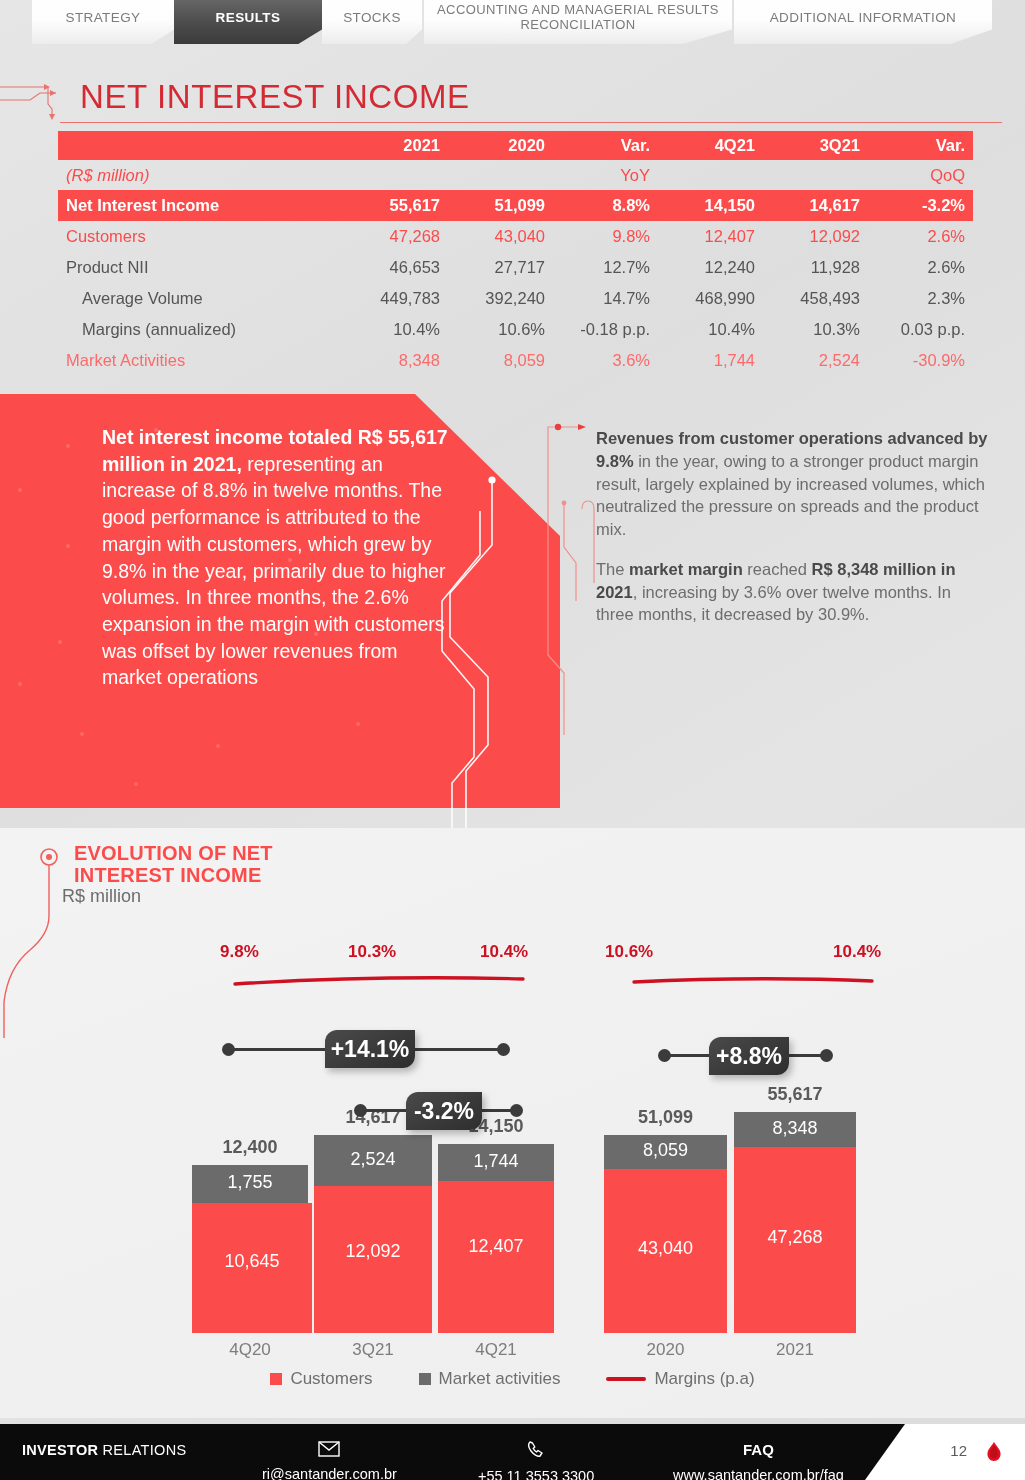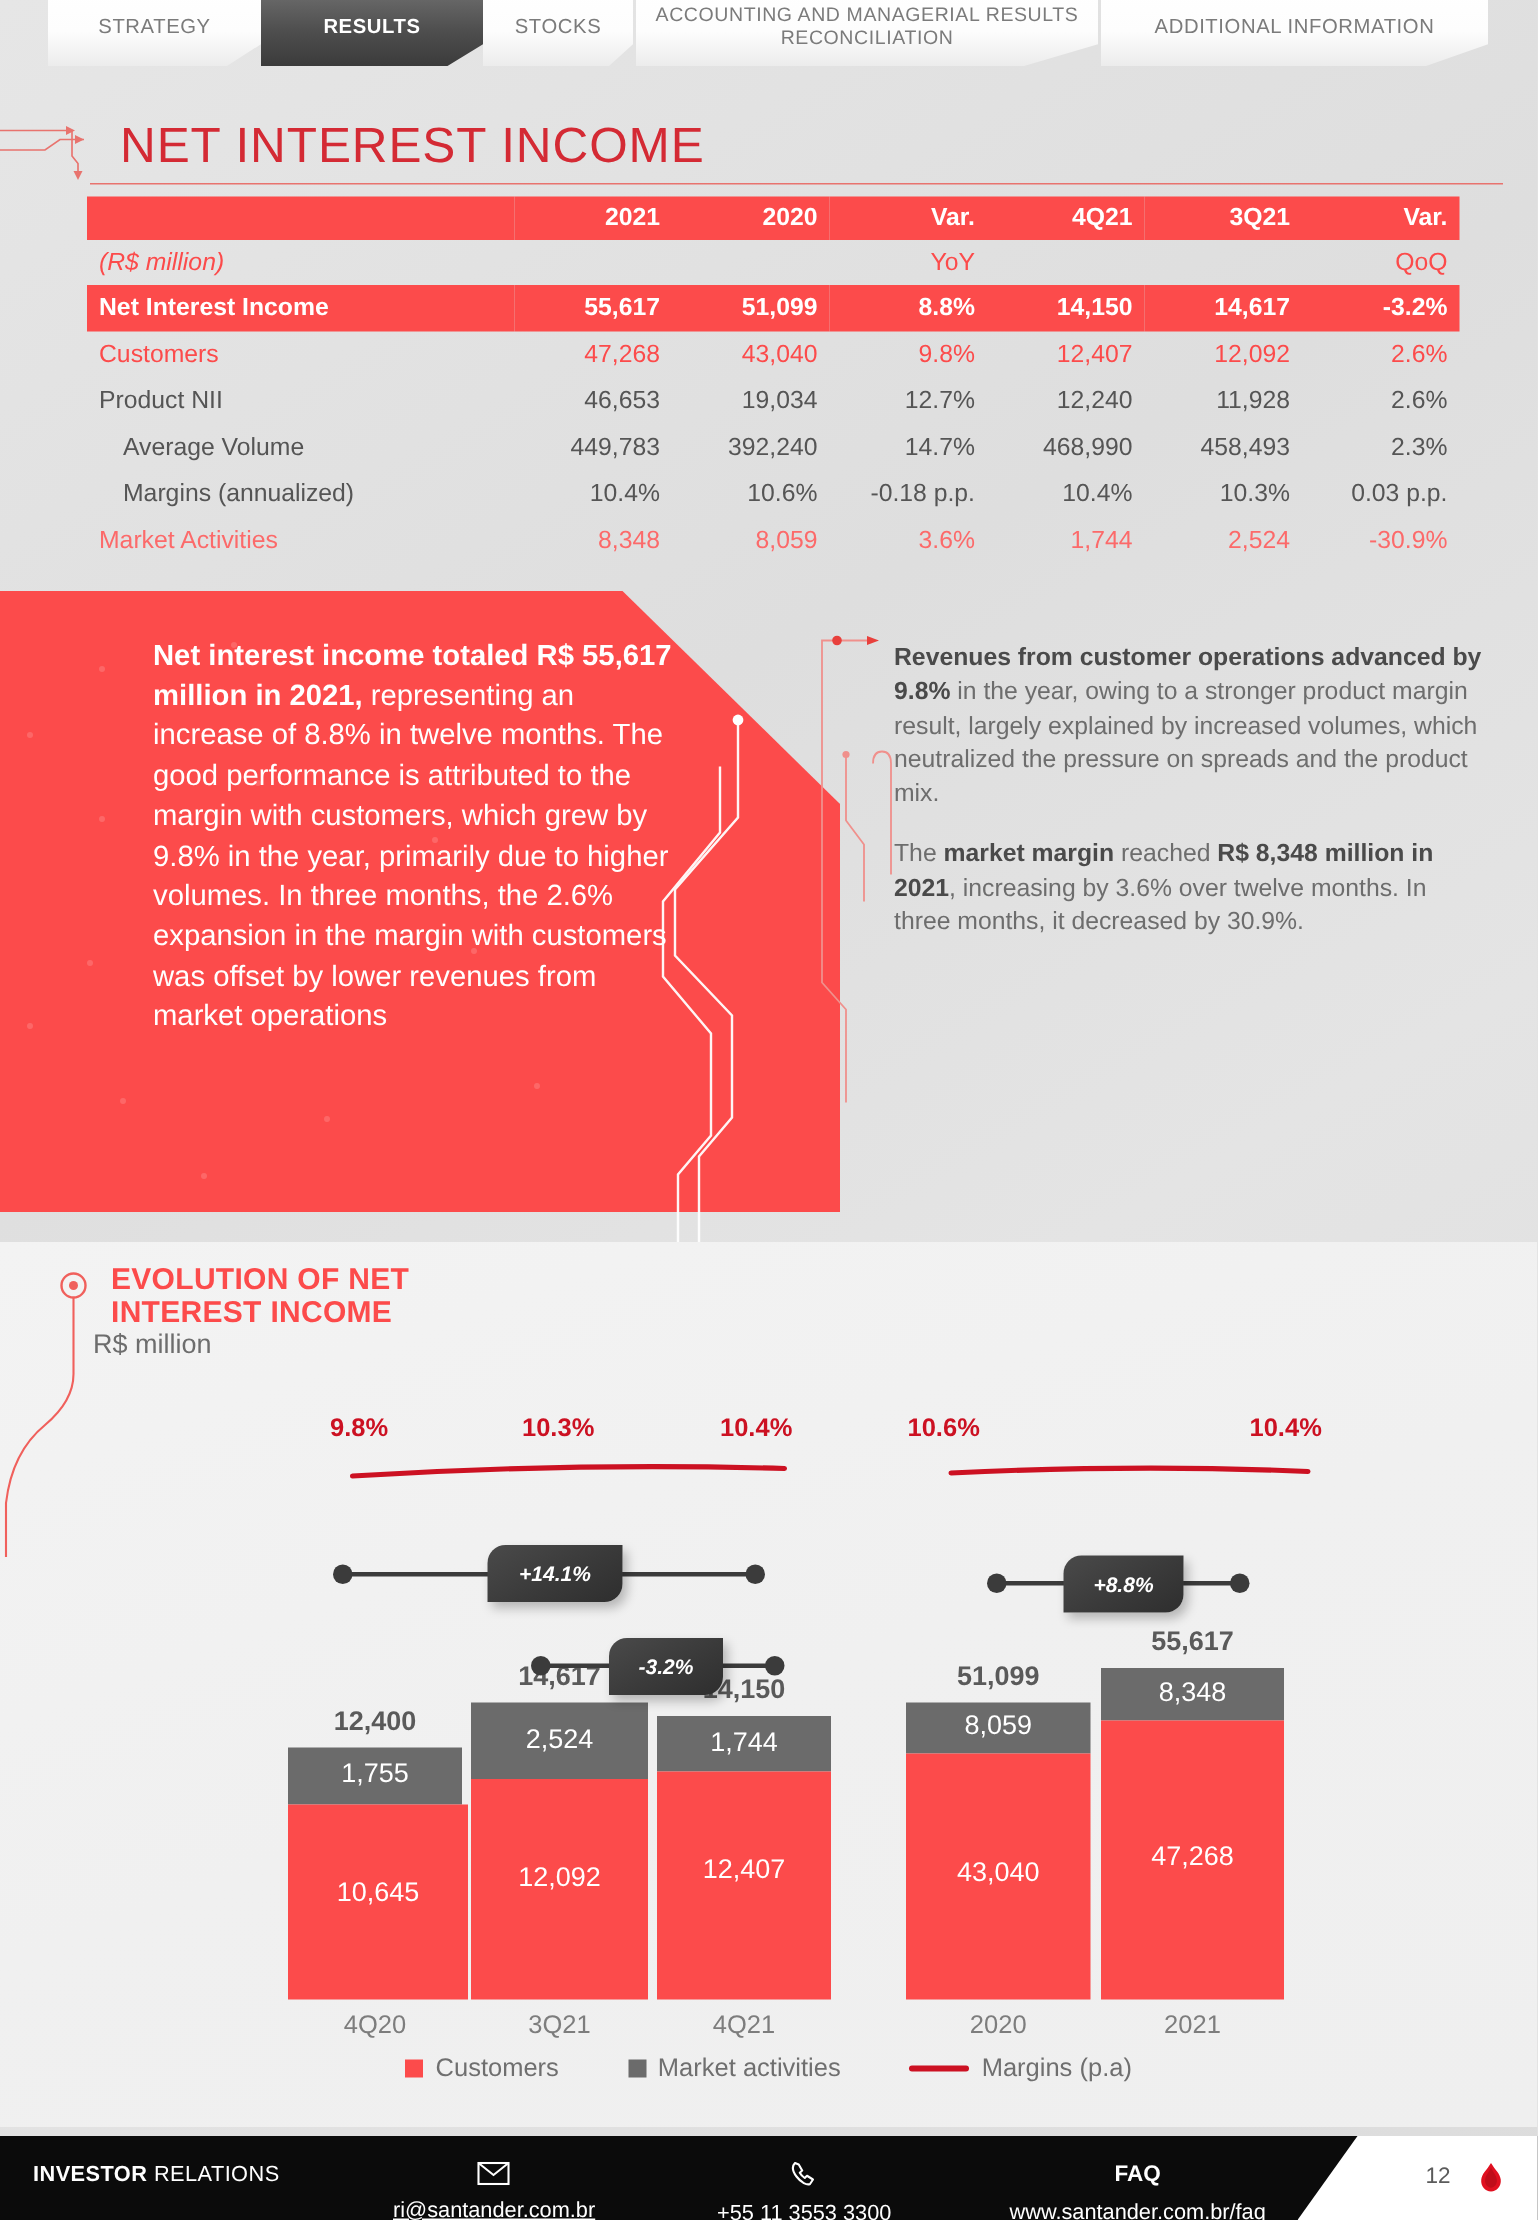--- a/index.html
+++ b/index.html
@@ -114,26 +114,25 @@
     color:#6d6d6d; font-size:18px;
   }
 
   .plot { position:absolute; left:0; top:920px; width:1025px; height:450px; }
 
   .mlabel { position:absolute; color:#cc1122; font-weight:bold; font-size:17px; }
 
   .pill {
     position:absolute; height:38px;
     background: linear-gradient(150deg,#4a4a4a 0%,#3a3a3a 55%,#2e2e2e 100%);
-    color:#ffffff; font-weight:bold; font-size:14px;
+    color:#ffffff; font-weight:bold; font-size:23px;
     display:flex; align-items:center; justify-content:center;
     border-radius: 12px 0 12px 0;
     box-shadow: 3px 4px 7px rgba(0,0,0,.25);
     z-index:3;
-    font-style:italic;
   }
   .conn { position:absolute; height:3px; background:#3b3b3b; z-index:2; }
   .dot  { position:absolute; width:13px; height:13px; border-radius:50%; background:#3b3b3b; z-index:2; }
 
   .bar { position:absolute; }
   .seg-c { position:absolute; background:#fc4b4b; }
   .seg-m { position:absolute; background:#6b6b6b; }
   .seg-lab {
     position:absolute; width:100%; text-align:center;
     color:#ffffff; font-size:18px;
@@ -244,21 +243,21 @@
           <td>47,268</td>
           <td>43,040</td>
           <td>9.8%</td>
           <td>12,407</td>
           <td>12,092</td>
           <td>2.6%</td>
         </tr>
         <tr class="r-grey">
           <td class="lbl">Product NII</td>
           <td>46,653</td>
-          <td>19,034</td>
+          <td>27,717</td>
           <td>12.7%</td>
           <td>12,240</td>
           <td>11,928</td>
           <td>2.6%</td>
         </tr>
         <tr class="r-grey">
           <td class="lbl indent">Average Volume</td>
           <td>449,783</td>
           <td>392,240</td>
           <td>14.7%</td>

